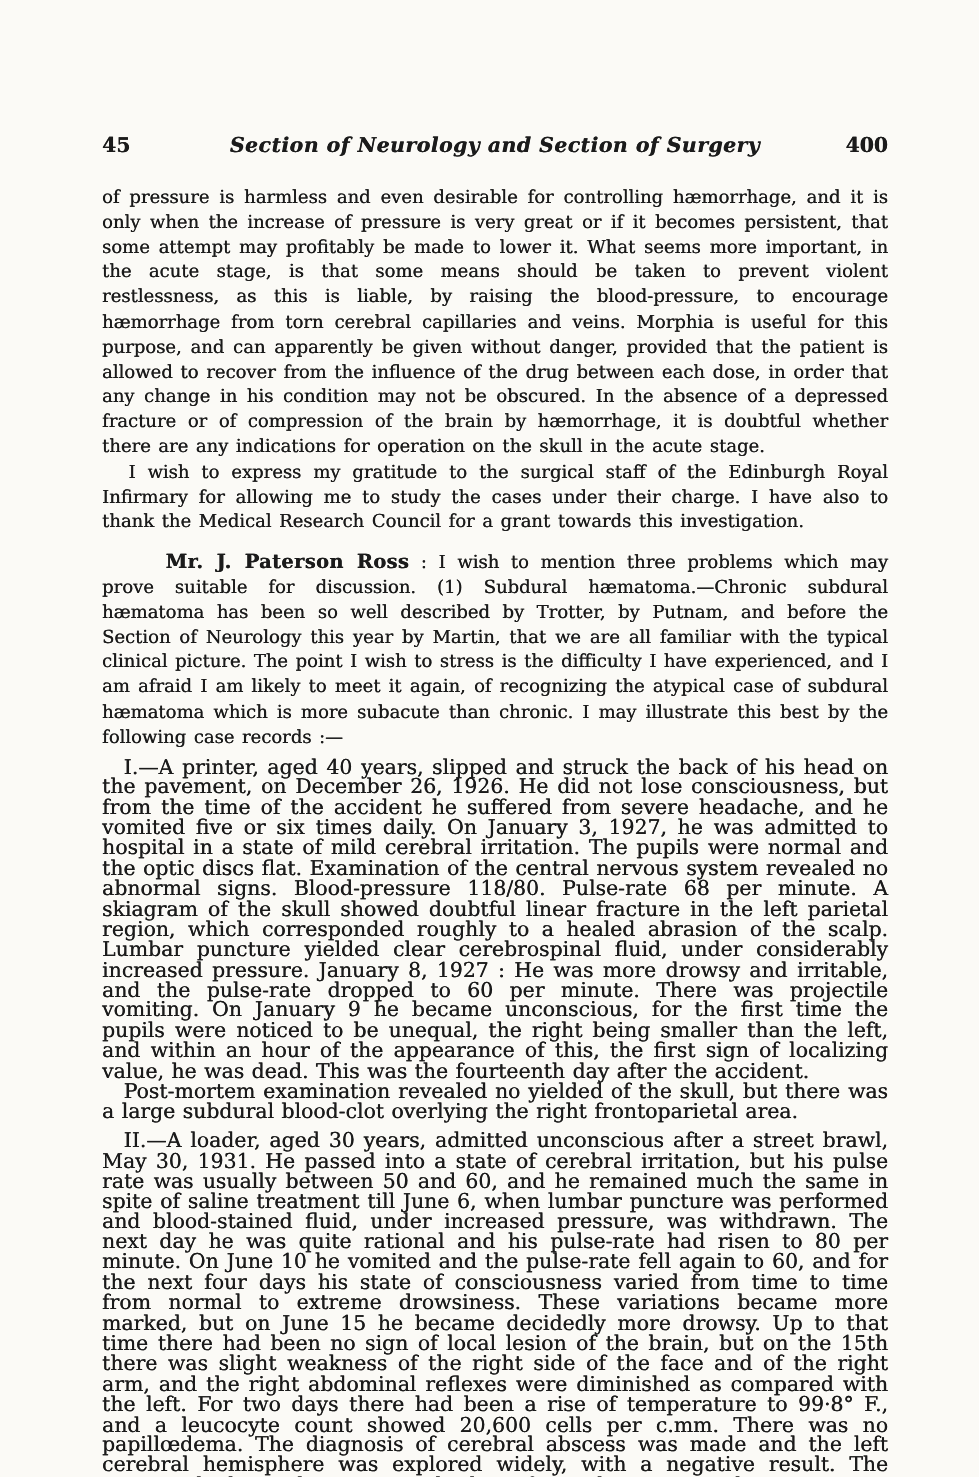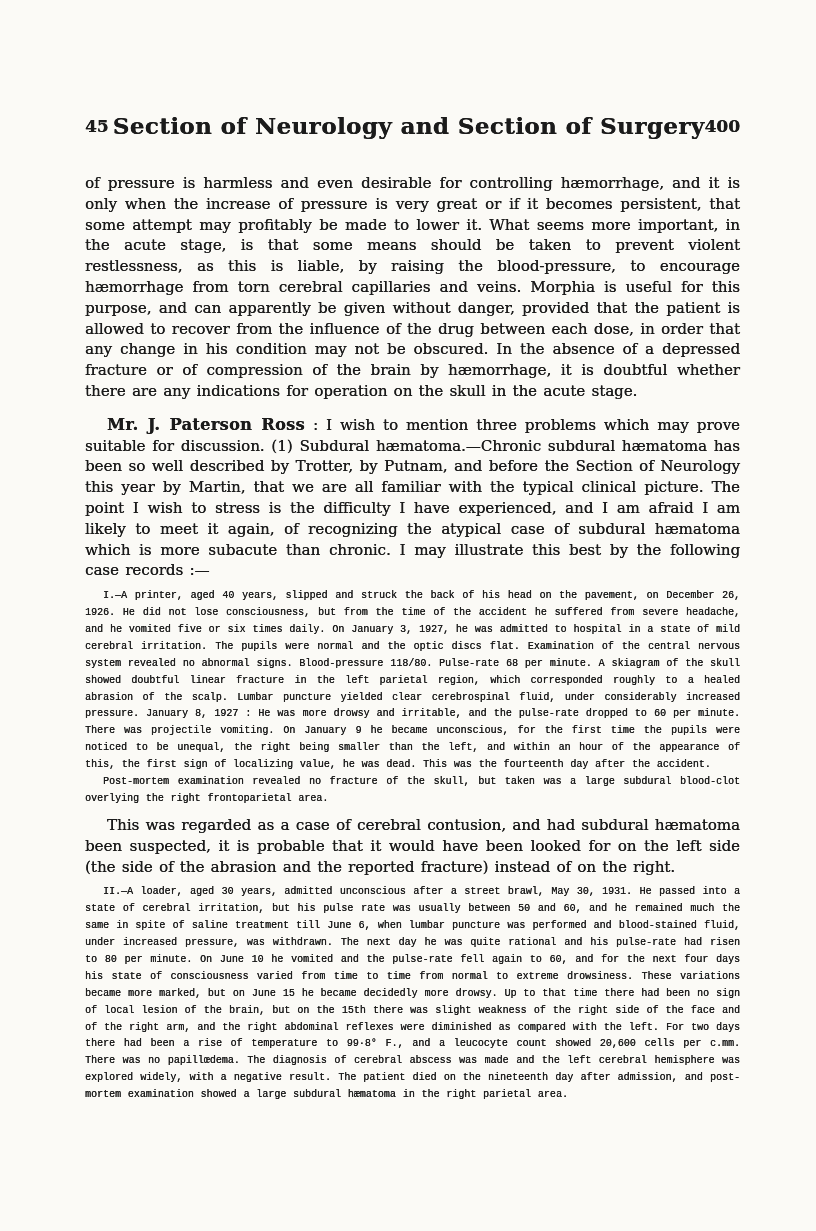--- a/index.html
+++ b/index.html
@@ -15,81 +15,82 @@
     background: #fbfaf6;
     box-sizing: border-box;
     padding: 112px 76px 0 85px;
     overflow: hidden;
     font-family: "DejaVu Serif", "Liberation Serif", serif;
     color: #1b1b1b;
     text-shadow: 0.25px 0 0 currentColor;
   }
   .header {
     display: flex;
-    align-items: center;
-    margin-bottom: 34px;
+    align-items: flex-end;
+    margin-bottom: 22px;
   }
   .pageno {
     font-weight: 700;
     font-size: 17px;
     width: 70px;
   }
   .pageno.left { text-align: left; }
   .pageno.right { text-align: right; }
   .running-title {
     flex: 1;
     text-align: center;
+    font-style: italic;
     font-weight: 700;
-    font-size: 23px;
+    font-size: 17px;
     letter-spacing: 0.4px;
     white-space: nowrap;
   }
   p {
     margin: 0;
     text-align: justify;
   }
   .body-text {
     font-size: 15px;
     line-height: 20.8px;
     word-spacing: 1.5px;
   }
   .case-text {
-    font-size: 10px;
+    font-size: 17px;
     line-height: 16.9px;
     word-spacing: 0.8px;
-    font-family: Liberation Mono, monospace;
   }
   .indent { text-indent: 22px; }
   .case-text.indent { text-indent: 18px; }
   .gap-md { margin-top: 13px; }
   .gap-sm { margin-top: 7px; }
   .speaker {
     font-weight: 700;
     font-size: 16.2px;
     letter-spacing: 0.3px;
+    margin-left: 31px;
   }
   .italic-term { }
 </style>
 </head>
 <body>
 
 <div class="page">
 
   <div class="header">
     <span class="pageno left">45</span>
     <span class="running-title">Section of Neurology and Section of Surgery</span>
     <span class="pageno right">400</span>
   </div>
 
   <p class="body-text">of pressure is harmless and even desirable for controlling hæmorrhage, and it is only when the increase of pressure is very great or if it becomes persistent, that some attempt may profitably be made to lower it.  What seems more important, in the acute stage, is that some means should be taken to prevent violent restlessness, as this is liable, by raising the blood-pressure, to encourage hæmorrhage from torn cerebral capillaries and veins.  Morphia is useful for this purpose, and can apparently be given without danger, provided that the patient is allowed to recover from the influence of the drug between each dose, in order that any change in his condition may not be obscured.  In the absence of a depressed fracture or of compression of the brain by hæmorrhage, it is doubtful whether there are any indications for operation on the skull in the acute stage.</p>
 
+  <p class="body-text indent">I wish to express my gratitude to the surgical staff of the Edinburgh Royal Infirmary for allowing me to study the cases under their charge.  I have also to thank the Medical Research Council for a grant towards this investigation.</p>
 
   <p class="body-text indent gap-md"><span class="speaker">Mr. J. Paterson Ross</span><span> : I wish to mention three problems which may prove suitable for discussion.  (1) </span><span class="italic-term">Subdural hæmatoma.</span><span>—Chronic subdural hæmatoma has been so well described by Trotter, by Putnam, and before the Section of Neurology this year by Martin, that we are all familiar with the typical clinical picture.  The point I wish to stress is the difficulty I have experienced, and I am afraid I am likely to meet it again, of recognizing the atypical case of subdural hæmatoma which is more subacute than chronic.  I may illustrate this best by the following case records :—</span></p>
 
   <p class="case-text indent gap-sm">I.—A printer, aged 40 years, slipped and struck the back of his head on the pavement, on December 26, 1926.  He did not lose consciousness, but from the time of the accident he suffered from severe headache, and he vomited five or six times daily.  On January 3, 1927, he was admitted to hospital in a state of mild cerebral irritation.  The pupils were normal and the optic discs flat.  Examination of the central nervous system revealed no abnormal signs.  Blood-pressure 118/80.  Pulse-rate 68 per minute.  A skiagram of the skull showed doubtful linear fracture in the left parietal region, which corresponded roughly to a healed abrasion of the scalp.  Lumbar puncture yielded clear cerebrospinal fluid, under considerably increased pressure.  January 8, 1927 : He was more drowsy and irritable, and the pulse-rate dropped to 60 per minute.  There was projectile vomiting.  On January 9 he became unconscious, for the first time the pupils were noticed to be unequal, the right being smaller than the left, and within an hour of the appearance of this, the first sign of localizing value, he was dead.  This was the fourteenth day after the accident.</p>
 
-  <p class="case-text indent">Post-mortem examination revealed no fracture of the skull, but taken was a large subdural blood-clot overlying the right frontoparietal area.</p>
+  <p class="case-text indent">Post-mortem examination revealed no yielded of the skull, but there was a large subdural blood-clot overlying the right frontoparietal area.</p>
 
-  <p class="body-text indent gap-sm">This was regarded as a case of cerebral contusion, and had subdural hæmatoma been suspected, it is probable that it would have been looked for on the left side (the side of the abrasion and the reported fracture) instead of on the right.</p>
 
   <p class="case-text indent gap-sm">II.—A loader, aged 30 years, admitted unconscious after a street brawl, May 30, 1931. He passed into a state of cerebral irritation, but his pulse rate was usually between 50 and 60, and he remained much the same in spite of saline treatment till June 6, when lumbar puncture was performed and blood-stained fluid, under increased pressure, was withdrawn. The next day he was quite rational and his pulse-rate had risen to 80 per minute.  On June 10 he vomited and the pulse-rate fell again to 60, and for the next four days his state of consciousness varied from time to time from normal to extreme drowsiness.  These variations became more marked, but on June 15 he became decidedly more drowsy.  Up to that time there had been no sign of local lesion of the brain, but on the 15th there was slight weakness of the right side of the face and of the right arm, and the right abdominal reflexes were diminished as compared with the left.  For two days there had been a rise of temperature to 99·8° F., and a leucocyte count showed 20,600 cells per c.mm.  There was no papillœdema. The diagnosis of cerebral abscess was made and the left cerebral hemisphere was explored widely, with a negative result.  The patient died on the nineteenth day after admission, and post-mortem examination showed a large subdural hæmatoma in the right parietal area.</p>
 
 </div>
 
 </body></html>

